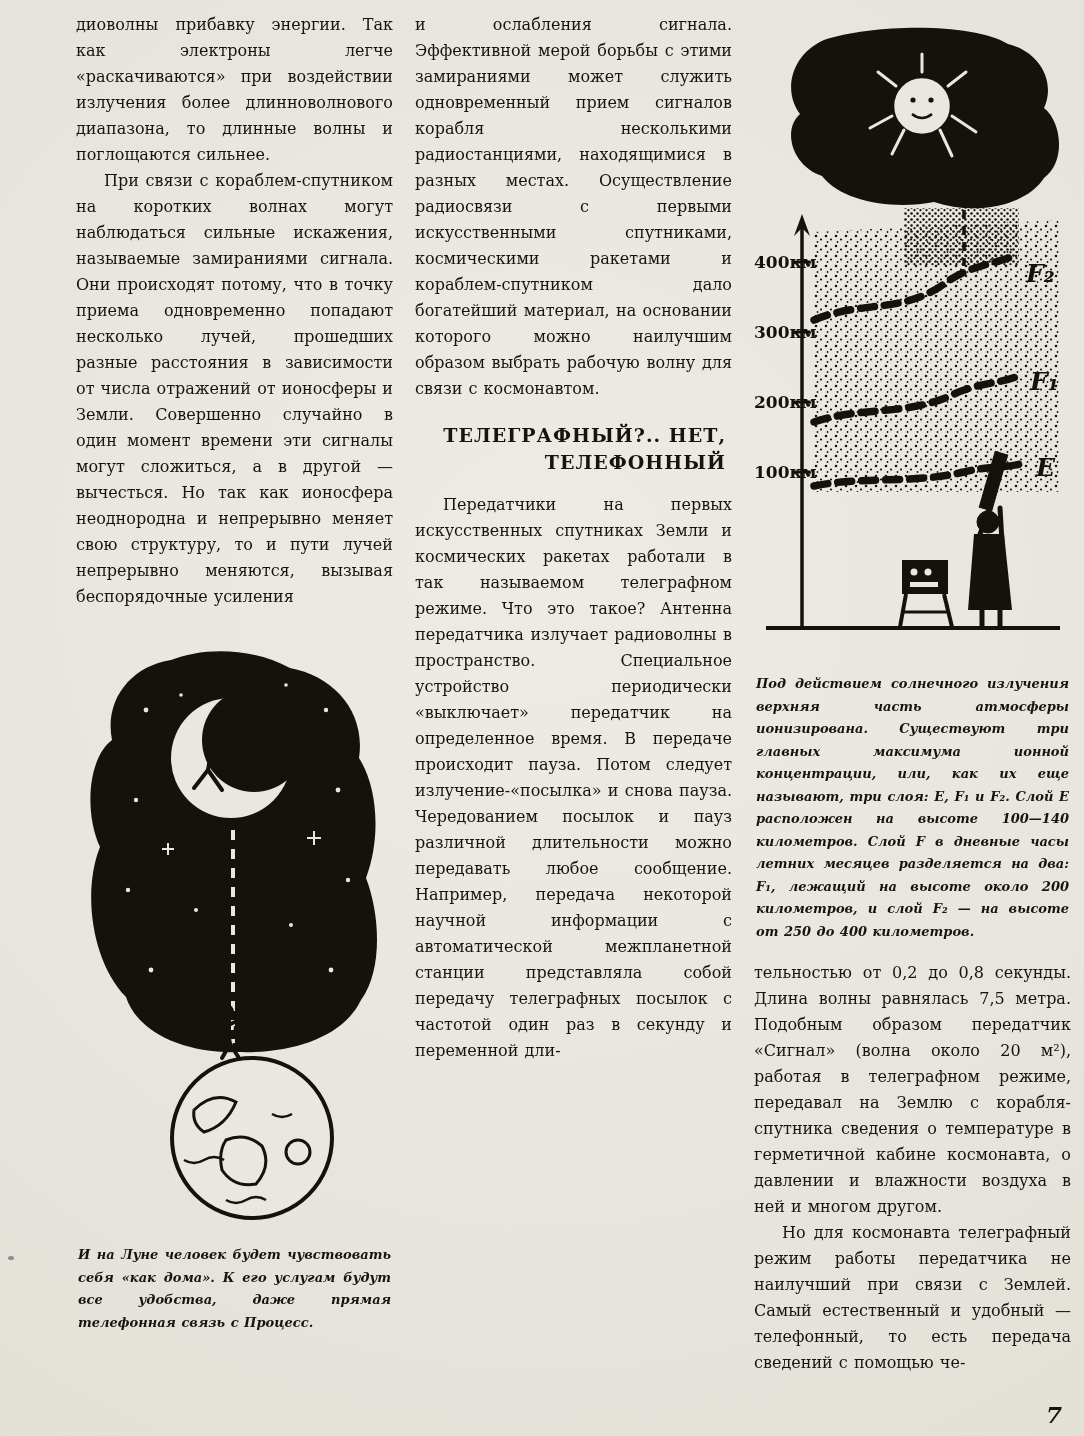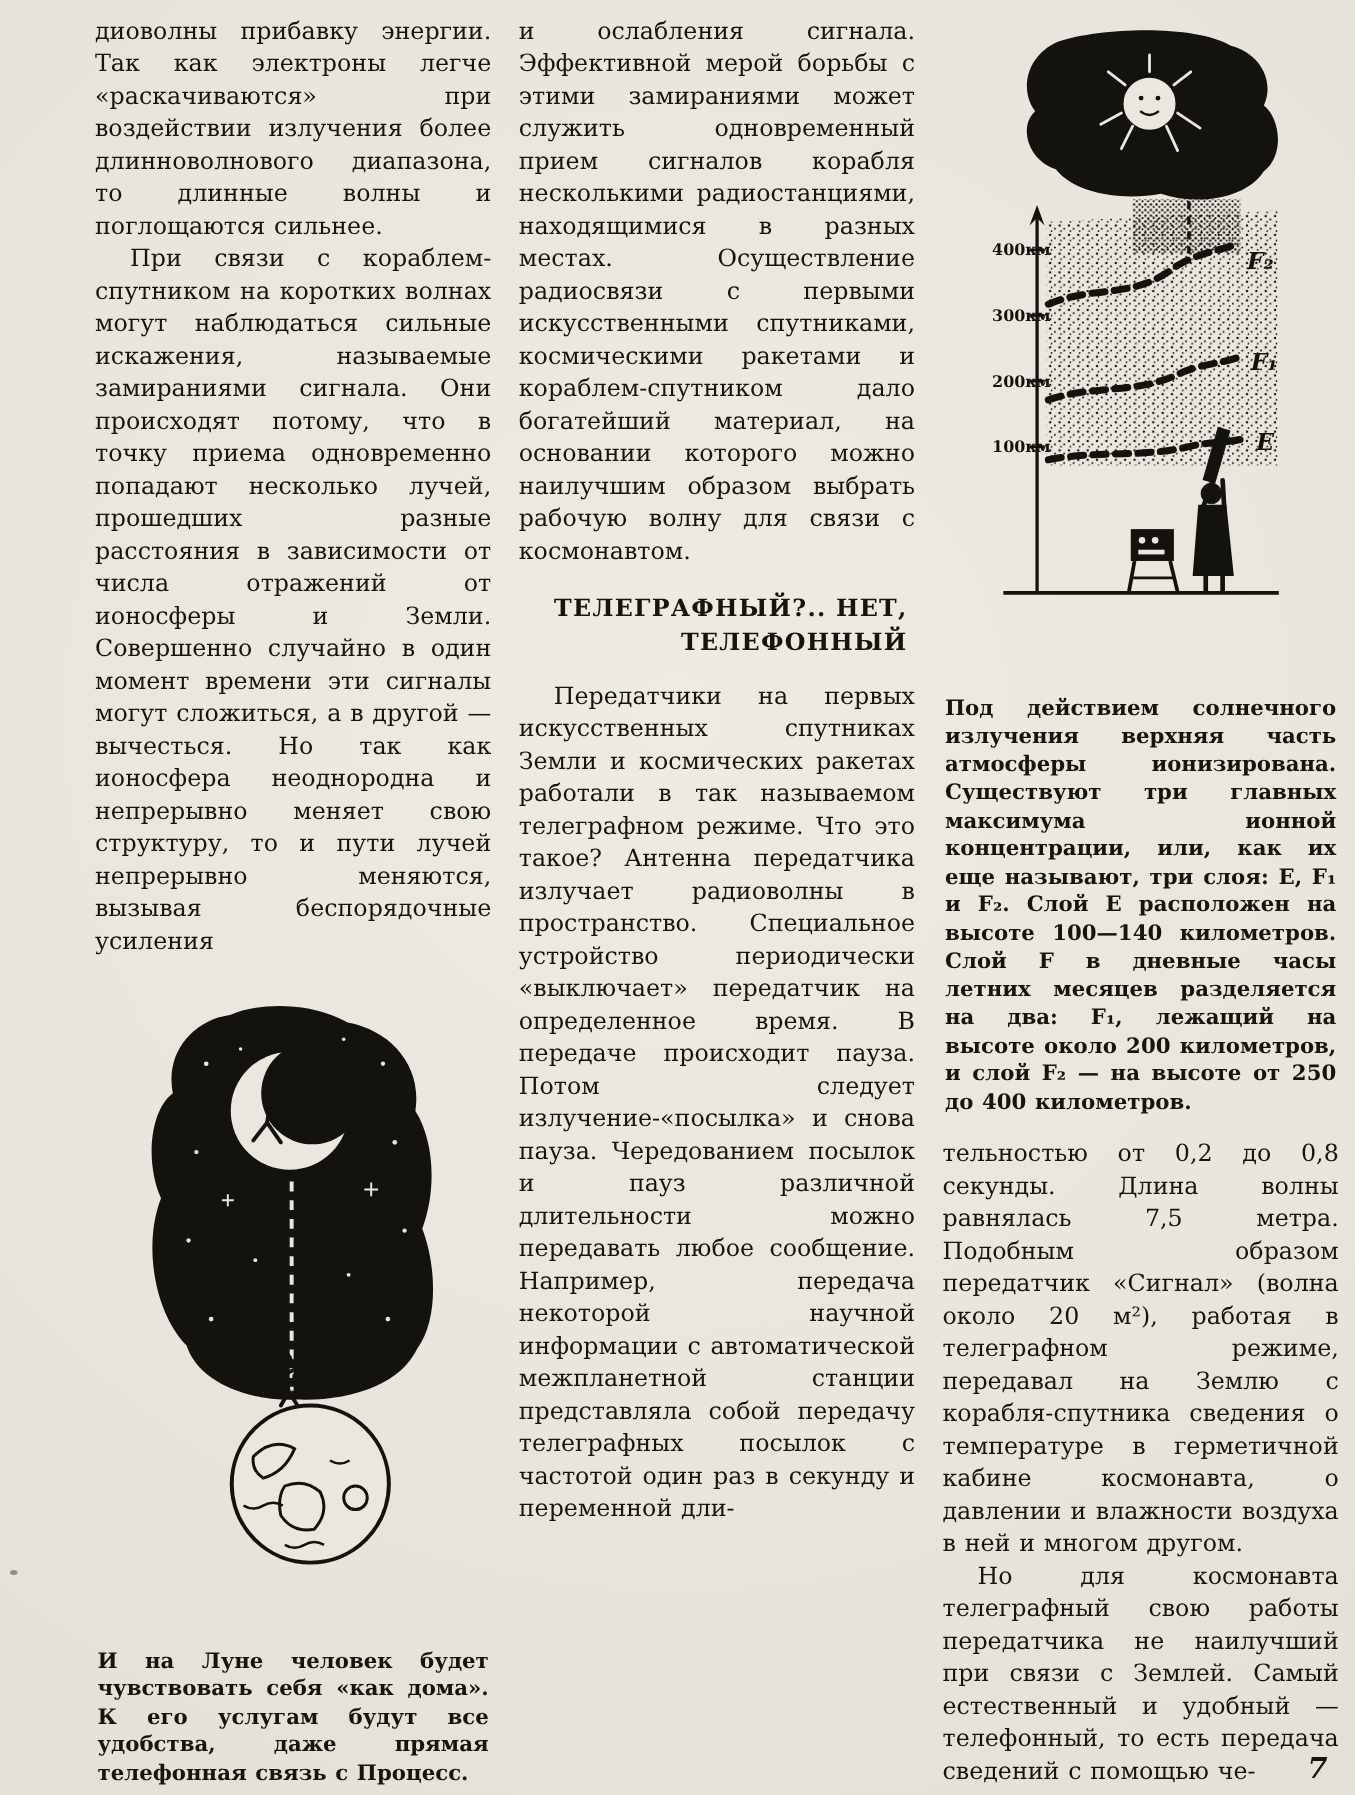--- a/index.html
+++ b/index.html
@@ -15,43 +15,43 @@
     width:1084px; height:1436px;
     padding:12px 14px 6px 76px;
     display:flex;
     gap:22px;
     overflow:hidden;
     background:
       radial-gradient(circle at 50% 40%, #edebe4 0%, #e7e5dd 60%, #e2e0d7 100%);
   }
   .col { width:317px; flex:0 0 317px; overflow:hidden; display:flex; flex-direction:column; }
   p.body {
-    font-size:19px;
+    font-size:16px;
     line-height:26px;
     text-align:justify;
     text-indent:28px;
     margin-bottom:0;
     word-spacing:1px;
   }
   p.no-indent { text-indent:0; }
   .heading {
     font-weight:bold;
     text-align:right;
     font-size:19px;
     line-height:27px;
     margin:20px 6px 16px 6px;
     letter-spacing:1px;
   }
   .caption {
+    font-style:italic;
     font-weight:bold;
-    font-size:17px;
+    font-size:13px;
     line-height:22.5px;
     text-align:justify;
     word-spacing:1px;
-    margin-top:44px;
   }
   .fig { display:block; }
   .fig-moon { margin:30px 0 14px 0; }
   .fig-iono { margin:2px 0 14px 0; }
   .caption-left { padding:0 2px; }
   .caption-right { margin-bottom:16px; padding:0 2px; }
   .right-text { margin-top:1px; }
   .page-number {
     position:absolute;
     right:22px; bottom:8px;
@@ -222,18 +222,18 @@
         <line x1="152" y1="580" x2="146" y2="613" stroke="#14120d" stroke-width="4"></line>
         <line x1="190" y1="580" x2="198" y2="613" stroke="#14120d" stroke-width="4"></line>
         <line x1="149" y1="598" x2="195" y2="598" stroke="#14120d" stroke-width="3"></line>
       </g>
     </svg>
 
     <p class="caption caption-right">Под действием солнечного излучения верхняя часть атмосферы ионизирована. Существуют три главных максимума ионной концентрации, или, как их еще называют, три слоя: E, F₁ и F₂. Слой E расположен на высоте 100—140 километров. Слой F в дневные часы летних месяцев разделяется на два: F₁, лежащий на высоте около 200 километров, и слой F₂ — на высоте от 250 до 400 километров.</p>
 
     <div class="right-text">
       <p class="body no-indent">тельностью от 0,2 до 0,8 секунды. Длина волны равнялась 7,5 метра. Подобным образом передатчик «Сигнал» (волна около 20 м²), работая в телеграфном режиме, передавал на Землю с корабля-спутника сведения о температуре в герметичной кабине космонавта, о давлении и влажности воздуха в ней и многом другом.</p>
-      <p class="body">Но для космонавта телеграфный свою работы передатчика не наилучший при связи с Землей. Самый естественный и удобный — телефонный, то есть передача сведений с помощью че-</p>
+      <p class="body">Но для космонавта телеграфный режим работы передатчика не наилучший при связи с Землей. Самый естественный и удобный — телефонный, то есть передача сведений с помощью че-</p>
     </div>
   </div>
 
   <div class="page-number">7</div>
 </div>
 
 </body></html>

